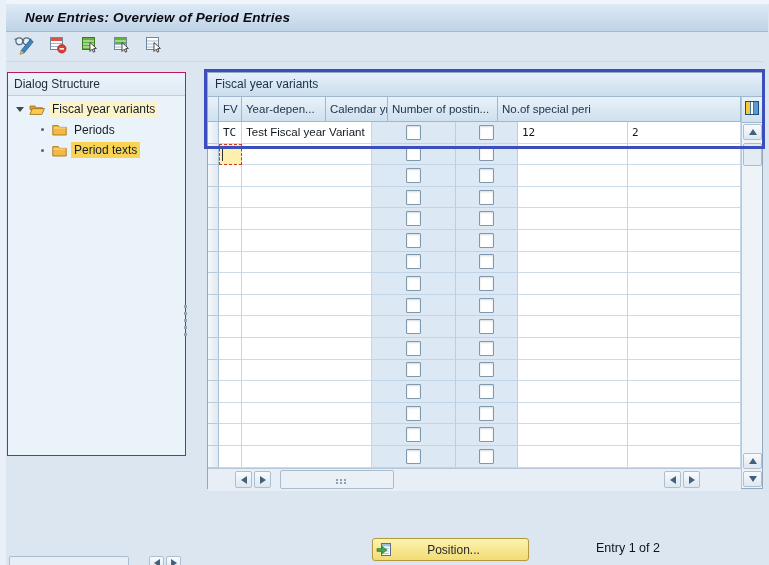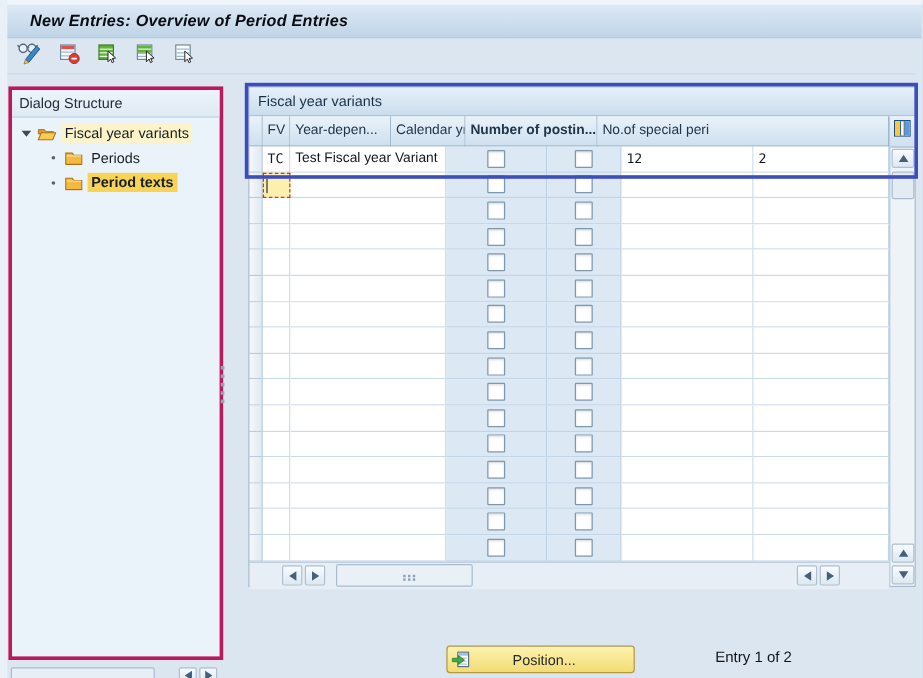--- a/index.html
+++ b/index.html
@@ -22,37 +22,37 @@
     font-size:13.5px;font-weight:bold;font-style:italic;color:#090a12;
     padding-left:19px;letter-spacing:.2px;
   }
 
   
   .toolbar{position:absolute;left:6px;top:33px;width:757px;height:29px;display:flex;align-items:center;gap:7px;padding-left:7px;box-sizing:border-box;border-bottom:1px solid #ccdae8;}
   .tbtn{width:23px;height:23px;display:flex;align-items:center;justify-content:center;background:transparent;border:1px solid transparent;border-radius:2px;}
 
   
   .tree-panel{
-    position:absolute;left:7px;top:72px;width:179px;height:478px;
-    background:#eaf2fa;border:3px solid #be185d;box-sizing:border-box;overflow:hidden;
+    position:absolute;left:7px;top:72px;width:179px;height:384px;
+    background:#eaf2fa;border:1px solid #be185d;box-sizing:border-box;overflow:hidden;
   }
   .tree-header{
     height:22px;line-height:22px;padding-left:6px;font-size:12px;color:#222e3a;
     background:linear-gradient(#edf4fb,#dfeaf4);border-bottom:1px solid #bccfde;
   }
   .tree-items{padding-top:3px;}
   .tree-row{height:20.5px;display:flex;align-items:center;font-size:12px;color:#151f29;white-space:nowrap;}
   .tree-row.lvl0{padding-left:8px;}
   .tree-row.lvl1{padding-left:30px;}
   .caret{width:0;height:0;border-left:4px solid transparent;border-right:4px solid transparent;border-top:5px solid #3e4a56;margin-right:5px;flex:none;}
   .bullet{width:3px;height:3px;border-radius:50%;background:#55616d;margin:0 8px 0 3px;flex:none;}
   .tree-folder{flex:none;margin-right:4px;display:flex;}
   .tree-label{padding:1px 3px;}
   .tree-label.hl-pale{background:var(--hl-pale,#fdf3c9);}
-  .tree-label.hl-yellow{background:var(--hl-yellow,#f9d355);font-weight:bold;}
+  .tree-label.hl-yellow{background:var(--hl-yellow,#f9d355);}
 
   .splitter-dots{position:absolute;left:184px;top:305px;width:5px;display:flex;flex-direction:column;gap:4px;}
   .splitter-dots i{width:3px;height:3px;background:#94a5b4;display:block;}
 
   
   .tree-hscroll{position:absolute;left:9px;top:556px;width:172px;height:9px;display:flex;gap:2px;}
   .tree-hscroll .thumb{width:118px;height:14px;background:#e7eef5;border:1px solid #a9bcd0;border-radius:2px;}
   .tree-hscroll .sp{flex:1;}
   .tree-hscroll .sbtn{width:15px;height:14px;}
 
@@ -276,21 +276,21 @@
 
   <div class="table-wrap">
     <div class="tbl-title">Fiscal year variants</div>
     <div class="tbl-main">
       <div class="tbl-cols">
         <div class="hdr-row" id="hdr-row">
             <div class="hdr-cell sel-col" style="width: 11px; flex: 0 0 auto;"></div>
             <div class="hdr-cell" style="width: 23px; flex: 0 0 auto;">FV</div>
             <div class="hdr-cell" style="width: 84px; flex: 0 0 auto;">Year-depen...</div>
             <div class="hdr-cell" style="width: 62px; flex: 0 0 auto;">Calendar yr</div>
-            <div class="hdr-cell" style="width: 110px; flex: 0 0 auto; font-weight: bold;">Number of postin...</div>
+            <div class="hdr-cell" style="width: 110px; flex: 0 0 auto;">Number of postin...</div>
             <div class="hdr-cell" style="flex: 1 1 0%;">No.of special peri</div>
           </div>
         <div class="body-rows" id="body-rows">
             <div class="t-row">
               <div class="t-cell row-sel" style="width: 11px; flex: 0 0 auto;"></div>
               <div class="t-cell mono" style="width: 23px; flex: 0 0 auto;">TC</div>
               <div class="t-cell" style="width: 130px; flex: 0 0 auto;">Test Fiscal year Variant</div>
               <div class="t-cell cb-col" style="width: 84px; flex: 0 0 auto;">
                 <span class="checkbox"></span>
               </div>

